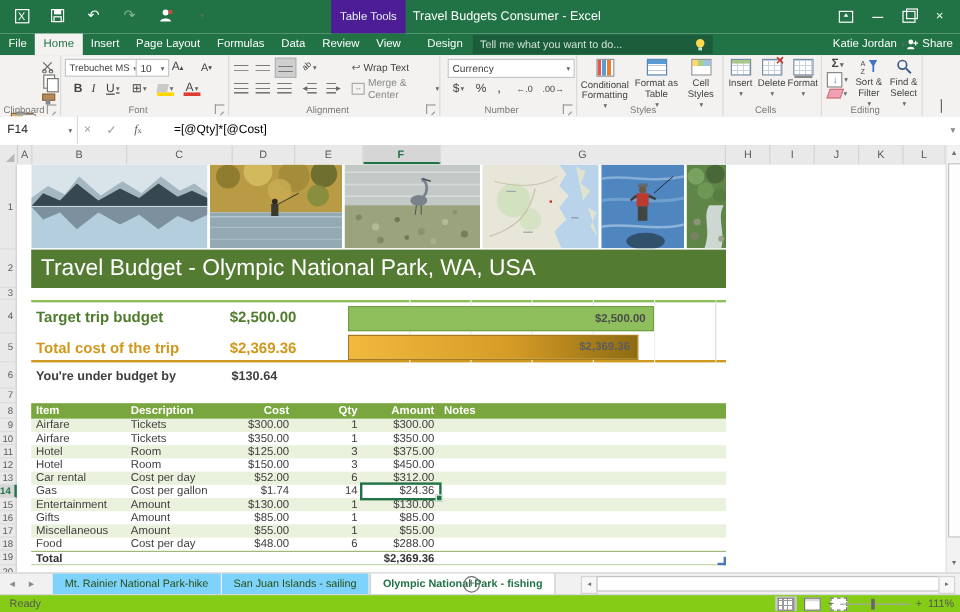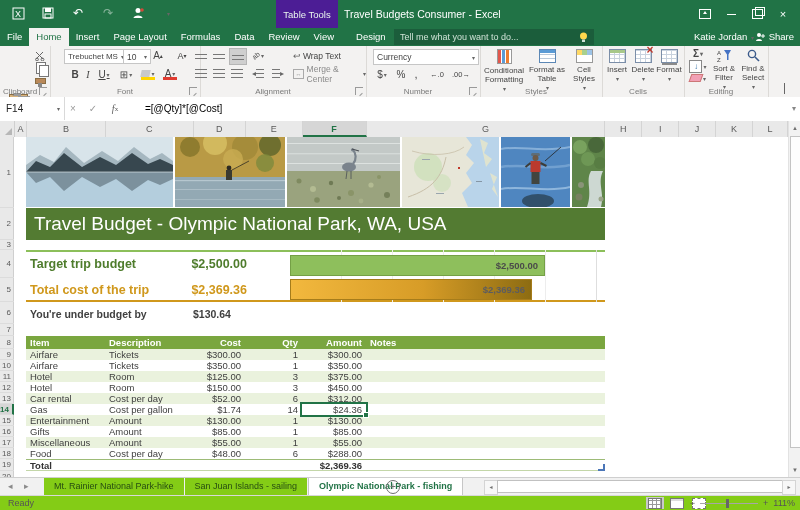--- a/index.html
+++ b/index.html
@@ -111,21 +111,21 @@
   #selbox{position:absolute;left:300px;top:265px;width:68px;height:15px;border:2px solid #217346;box-sizing:border-box;}
   #selbox i{position:absolute;right:-3px;bottom:-3px;width:4px;height:4px;background:#217346;border:1px solid #fff;display:block;}
   
   #vscroll{left:788px;top:121px;width:12px;height:356px;background:#f2f2f2;border-left:1px solid #e2e2e2;box-sizing:border-box;}
   .sarrow{position:absolute;left:1px;width:10px;height:12px;color:#707070;font-size:6px;display:flex;align-items:center;justify-content:center;}
   #vthumb{position:absolute;left:1px;top:15px;width:9px;height:310px;background:#fdfdfd;border:1px solid #c3c3c3;}
   
   #tabbar{left:0;top:477px;width:800px;height:18px;background:#f1f1f1;border-top:1px solid #cfcfcf;box-sizing:border-box;}
   .navarr{position:absolute;top:0;height:17px;line-height:17px;color:#8a8a8a;font-size:9px;}
   #stabs{position:absolute;left:44px;top:0;height:17px;display:flex;}
-  .stab{height:17px;line-height:17px;padding:0 10px;font-size:9px;color:#274d12;background:#84cc16;border-right:1px solid #f1f1f1;white-space:nowrap;}
+  .stab{height:17px;line-height:17px;padding:0 10px;font-size:9px;color:#274d12;background:#7dd3fc;border-right:1px solid #f1f1f1;white-space:nowrap;}
   .stab.act{background:#fff;color:#217346;font-weight:bold;border:1px solid #c6c6c6;border-top:none;}
   #addsheet{position:absolute;left:386px;top:2px;width:12px;height:12px;border:1px solid #6f6f6f;border-radius:50%;
             color:#6f6f6f;font-size:10px;line-height:11px;text-align:center;}
   #hscroll{position:absolute;left:484px;top:2px;width:312px;height:13px;}
   #hscroll .harr{position:absolute;top:0;width:12px;height:13px;border:1px solid #d4d4d4;background:#f7f7f7;color:#707070;font-size:6px;text-align:center;line-height:13px;}
   #hthumb{position:absolute;left:13px;top:0;width:286px;height:13px;background:#fff;border:1px solid #c1c1c1;box-sizing:border-box;}
   
   #statusbar{left:0;top:495px;width:800px;height:15px;background:#84cc16;border-top:1px solid #d8d8d8;box-sizing:border-box;font-size:9px;color:#555;}
   #ready{position:absolute;left:8px;top:0;line-height:14px;}
   .vbtn{position:absolute;top:1px;width:18px;height:12px;display:flex;align-items:center;justify-content:center;}
@@ -235,21 +235,21 @@
     <div class="rbtn" style="left:34px;top:16px;width:13px;height:12px;">
         <span class="ic-copy"></span>
       </div>
     <div class="rbtn" style="left:34px;top:30px;width:13px;height:10px;">
         <span class="ic-brush"></span>
       </div>
     <div class="grplabel">Clipboard</div>
     <span class="launcher"></span>
   </div>
 
-  <div class="grp" style="left:60px;width:140px;">
+  <div class="grp" style="left:50px;width:140px;">
     <div class="selbox" style="position:absolute;left:4px;top:3px;width:56px;height:13px;">
       <span style="font-size:8px;">Trebuchet MS</span>
         <span class="da">▾</span>
       </div>
     <div class="selbox" style="position:absolute;left:63px;top:3px;width:20px;height:13px;">
       <span>10</span>
         <span class="da">▾</span>
       </div>
     <div class="rbtn" style="left:88px;top:2px;width:20px;height:15px;font-size:10px;">A<span style="font-size:6px;vertical-align:top;">▴</span></div>
     <div class="rbtn" style="left:112px;top:2px;width:20px;height:15px;font-size:9px;">A<span style="font-size:6px;vertical-align:top;">▾</span></div>

